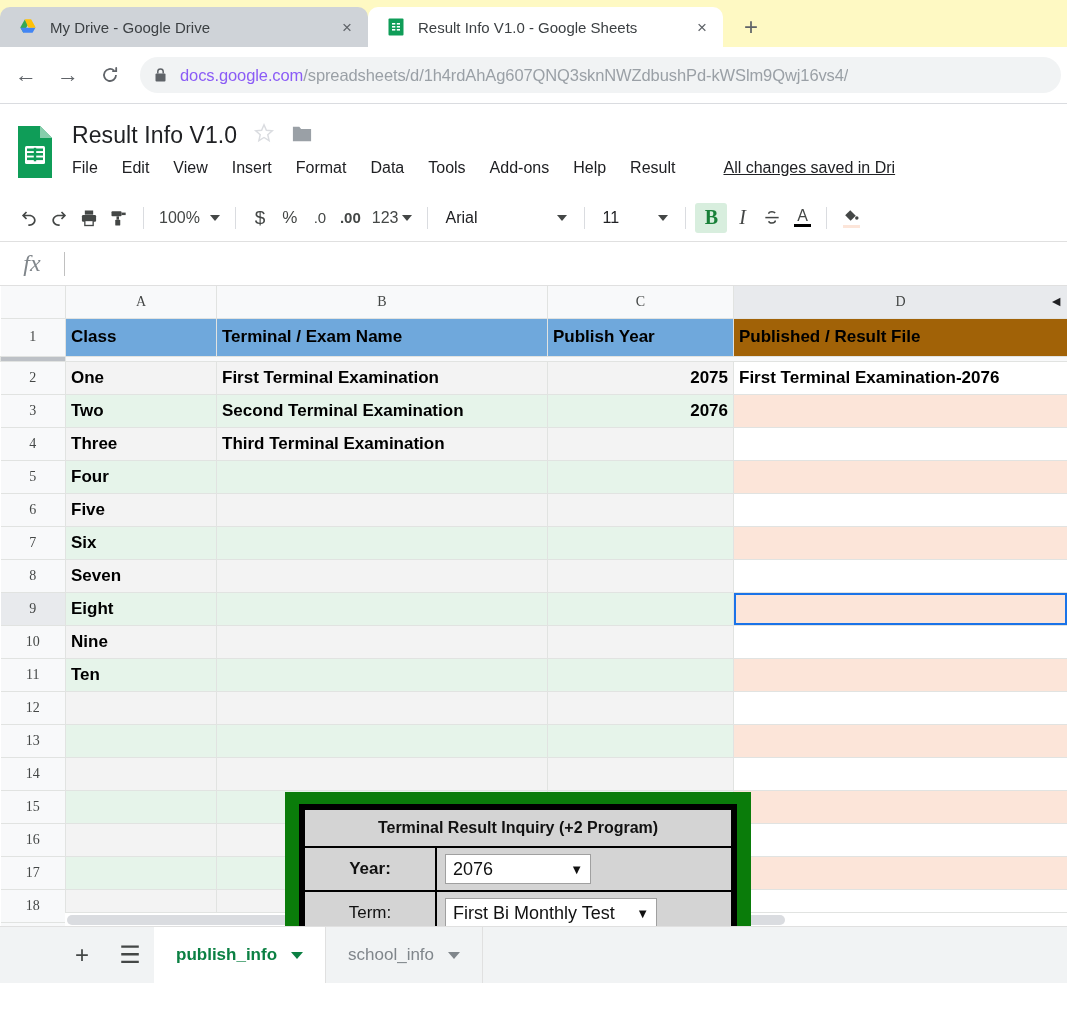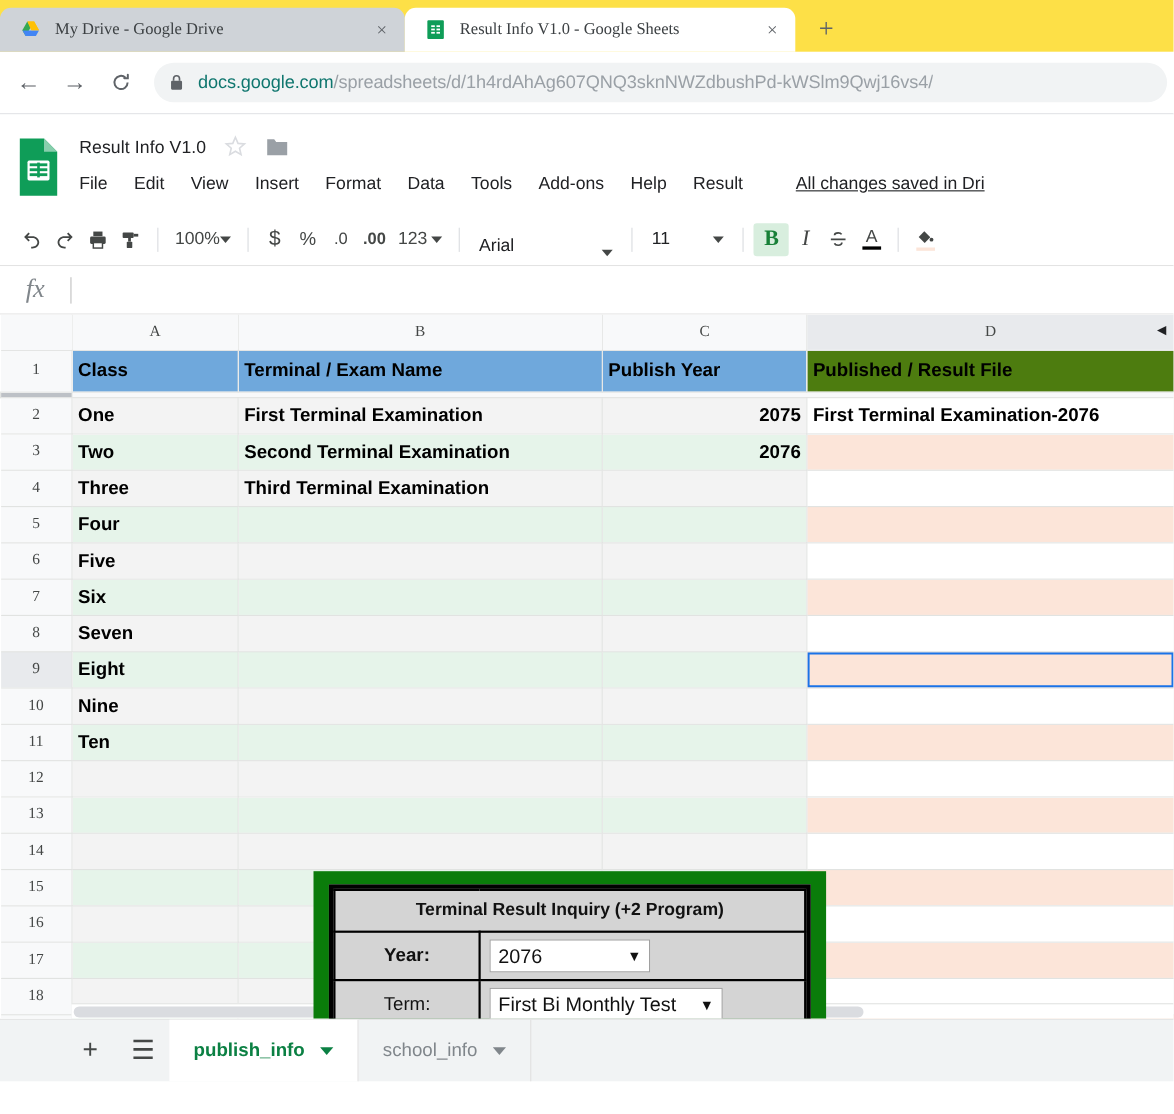--- a/index.html
+++ b/index.html
@@ -4,22 +4,22 @@
 <style>
   * { box-sizing: border-box; margin: 0; padding: 0; }
   html, body {
     width: 1067px; height: 1013px;
     font-family: "Liberation Sans", sans-serif;
     overflow: hidden; background: #fff;
   }
 
   
   .browser-tabstrip {
-    height: 47px; background: #fde047;
-    display: flex; align-items: flex-end; position: relative; font-family: Liberation Serif, serif;
+    height: 47px; background: #fef9c3;
+    display: flex; align-items: flex-end; position: relative;
   }
   .btab {
     height: 40px; display: flex; align-items: center;
     padding: 0 10px 0 18px; gap: 12px;
     border-radius: 10px 10px 0 0; position: relative;
     min-width: 0;
   }
   .btab.inactive { background: #cfd3d8; width: 368px; }
   .btab.active { background: #fff; width: 355px; }
   .btab-favicon { width: 20px; height: 20px; flex: none; position: relative; }
@@ -53,31 +53,31 @@
   .omnibox {
     flex: 1; height: 36px; background: #f1f3f4; border-radius: 18px;
     display: flex; align-items: center; padding: 0 14px; gap: 12px;
     margin-left: 8px; overflow: hidden;
   }
   .lock-icon { flex: none; width: 14px; height: 16px; }
   .omnibox-url {
     font-size: 16.5px; color: #9aa0a6; white-space: nowrap;
     overflow: hidden; letter-spacing: -0.1px;
   }
-  .omnibox-url b { color: #0f766e; font-weight: 400; }
+  .omnibox-url b { color: #8b5cf6; font-weight: 400; }
 
   
   .sheets-header {
     height: 90px; background: #fff; display: flex;
     padding: 8px 0 0 14px; position: relative;
   }
   .sheets-logo { width: 44px; flex: none; padding-top: 12px; }
   .sheets-headcol { flex: 1; padding-left: 14px; padding-top: 6px; }
   .doc-title-row { display: flex; align-items: center; gap: 16px; height: 34px; }
-  .doc-title { font-size: 16px; color: #202124; letter-spacing: .1px; }
+  .doc-title { font-size: 23px; color: #202124; letter-spacing: .1px; }
   .star-icon, .folder-icon { cursor: pointer; }
   .menubar { display: flex; align-items: center; gap: 24px; height: 32px; }
   .menu-item {
     font-size: 16px; color: #202124; cursor: pointer; white-space: nowrap;
   }
   .save-status {
     font-size: 16px; color: #202124; text-decoration: underline;
     margin-left: 24px; white-space: nowrap; cursor: pointer;
   }
 
@@ -86,28 +86,28 @@
     height: 48px; background: #fff; display: flex; align-items: center;
     padding: 0 14px; gap: 0; border-bottom: 1px solid #e0e0e0;
   }
   .tb-btn {
     height: 30px; min-width: 30px; padding: 0 5px;
     display: flex; align-items: center; justify-content: center;
     color: #444746; cursor: pointer; border-radius: 3px; font-size: 17px;
   }
   .tb-sep { width: 1px; height: 22px; background: #dadce0; margin: 0 9px; }
   .tb-zoom {
-    display: flex; align-items: center; padding: 0 6px;
+    display: flex; align-items: center; gap: 10px; padding: 0 6px;
     height: 30px; cursor: pointer;
   }
   .tb-zoom-label { font-size: 16px; color: #444746; }
   .caret { width:0; height:0; border-left:5px solid transparent;
            border-right:5px solid transparent; border-top:6px solid #444746; }
   .tb-font {
-    width: 138px; display: flex; align-items: flex-end; justify-content: space-between;
+    width: 138px; display: flex; align-items: center; justify-content: space-between;
     padding: 0 8px; height: 30px; cursor: pointer;
   }
   .tb-font span { font-size: 16px; color: #202124; }
   .tb-size {
     width: 82px; display: flex; align-items: center; justify-content: space-between;
     padding: 0 8px; height: 30px; cursor: pointer;
   }
   .tb-size span { font-size: 16px; color: #202124; }
   .tb-bold {
     background: #d8eede; color: #188038; font-weight: bold;
@@ -163,21 +163,21 @@
     overflow: hidden; white-space: nowrap;
   }
   .grid td.rh {
     background: #f8f9fa; text-align: center; color: #444746;
     font-weight: normal; font-size: 14px; border-left: none;
     font-family: "Liberation Serif", serif;
   }
   .grid td.rh.selrow { background: #e8eaed; }
   .grid tr.r1 td { height: 38px; }
   .grid td.hdr-blue { background: #6fa8dc; }
-  .grid td.hdr-orange { background: #4d7c0f; }
+  .grid td.hdr-orange { background: #a16207; }
   .grid td.num { text-align: right; }
   .grid td.bandA { background: #f3f3f3; }
   .grid td.bandB { background: #e6f4ea; }
   .grid td.dA { background: #ffffff; }
   .grid td.dB { background: #fce5d9; }
   .grid td.selcell { box-shadow: inset 0 0 0 2px #1a73e8; }
 
   .hscroll-track {
     position: absolute; left: 65px; right: 0; bottom: 0; height: 14px;
     background: #fff; border-top: 1px solid #e1e3e1;

